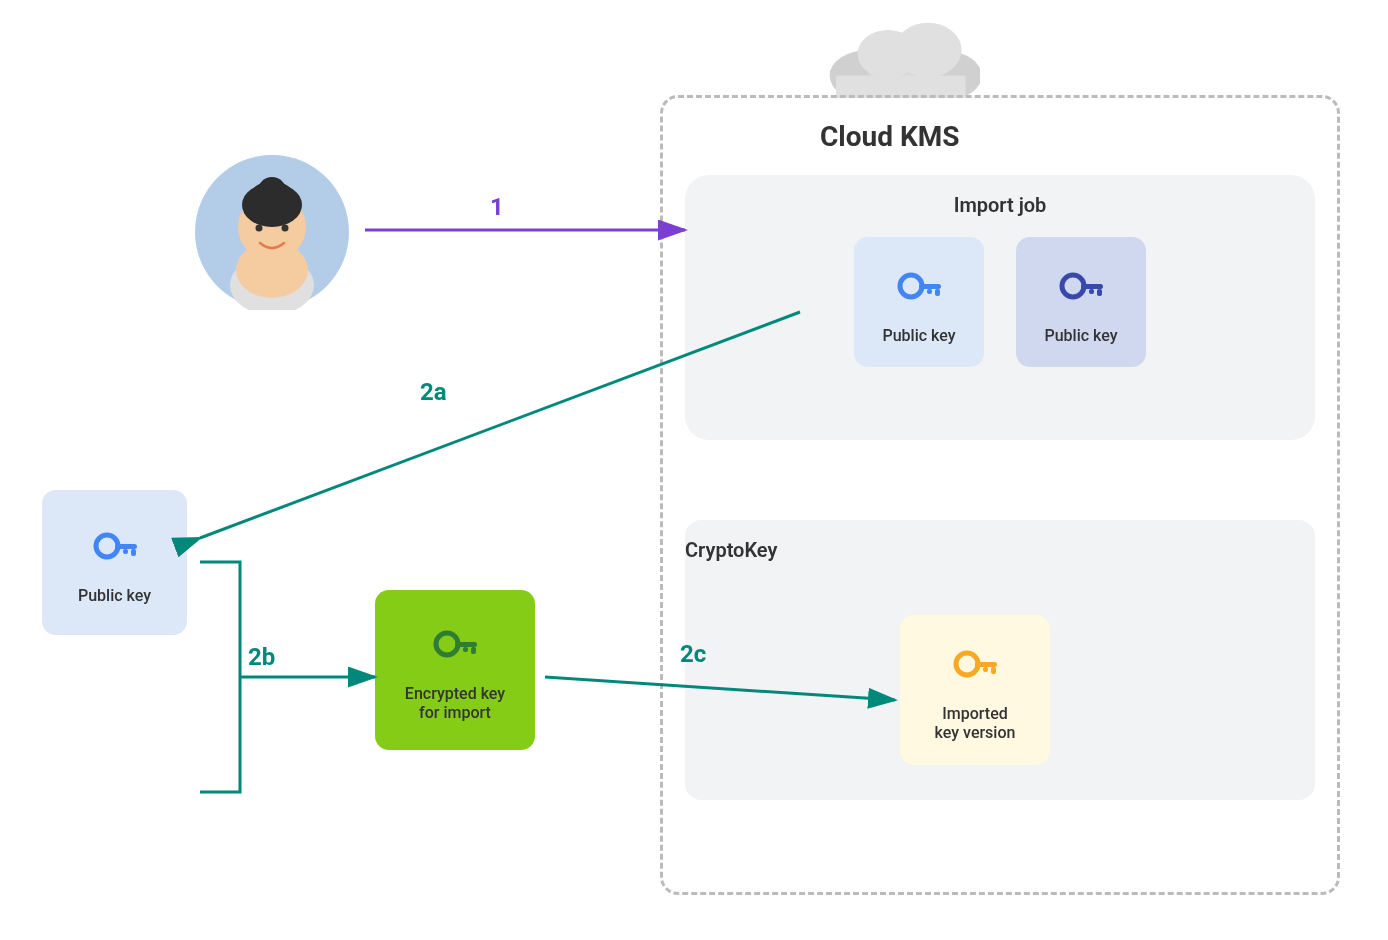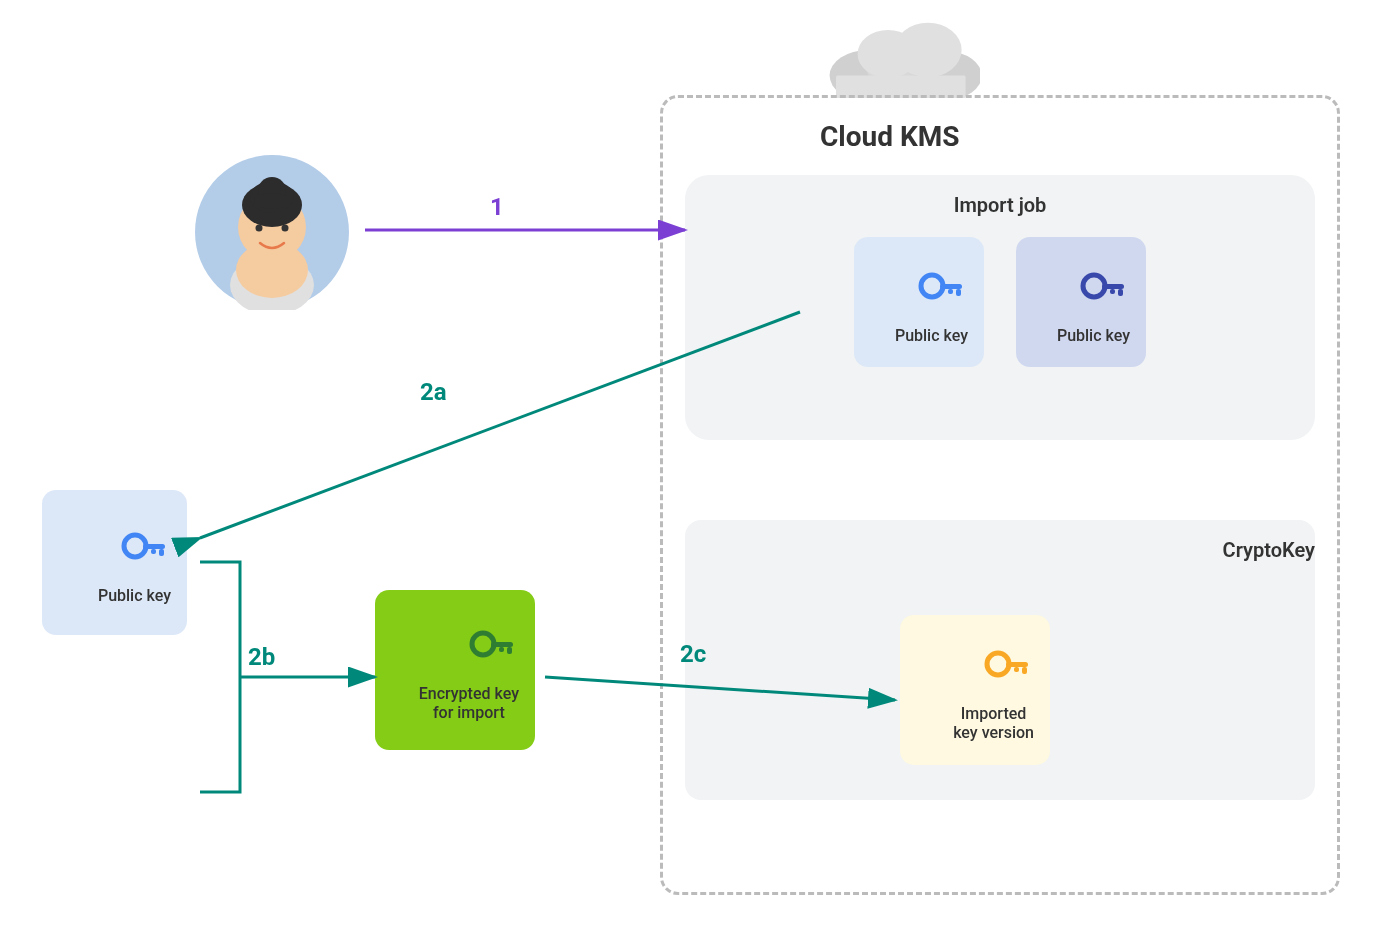--- a/index.html
+++ b/index.html
@@ -78,36 +78,36 @@
     .cryptokey-box {
       position: absolute;
       top: 520px;
       left: 685px;
       width: 630px;
       height: 280px;
       background: #f1f3f4;
       border-radius: 16px;
       display: flex;
       flex-direction: column;
-      align-items: flex-end;
+      align-items: flex-start;
     }
     .cryptokey-title {
       margin-top: 18px;
       font-size: 20px;
       font-weight: 600;
       color: #333;
     }
 
     
     .key-card {
       border-radius: 14px;
       padding: 18px 16px;
       display: flex;
       flex-direction: column;
-      align-items: flex-end;
+      align-items: center;
       min-width: 130px;
       min-height: 130px;
       justify-content: center;
     }
     .key-card-blue { background: #dce8f8; }
     .key-card-blue-dark { background: #d0d8f0; }
     .key-card-green { background: #84cc16; }
     .key-card-yellow { background: #fef9e0; }
 
     .key-card-label {

